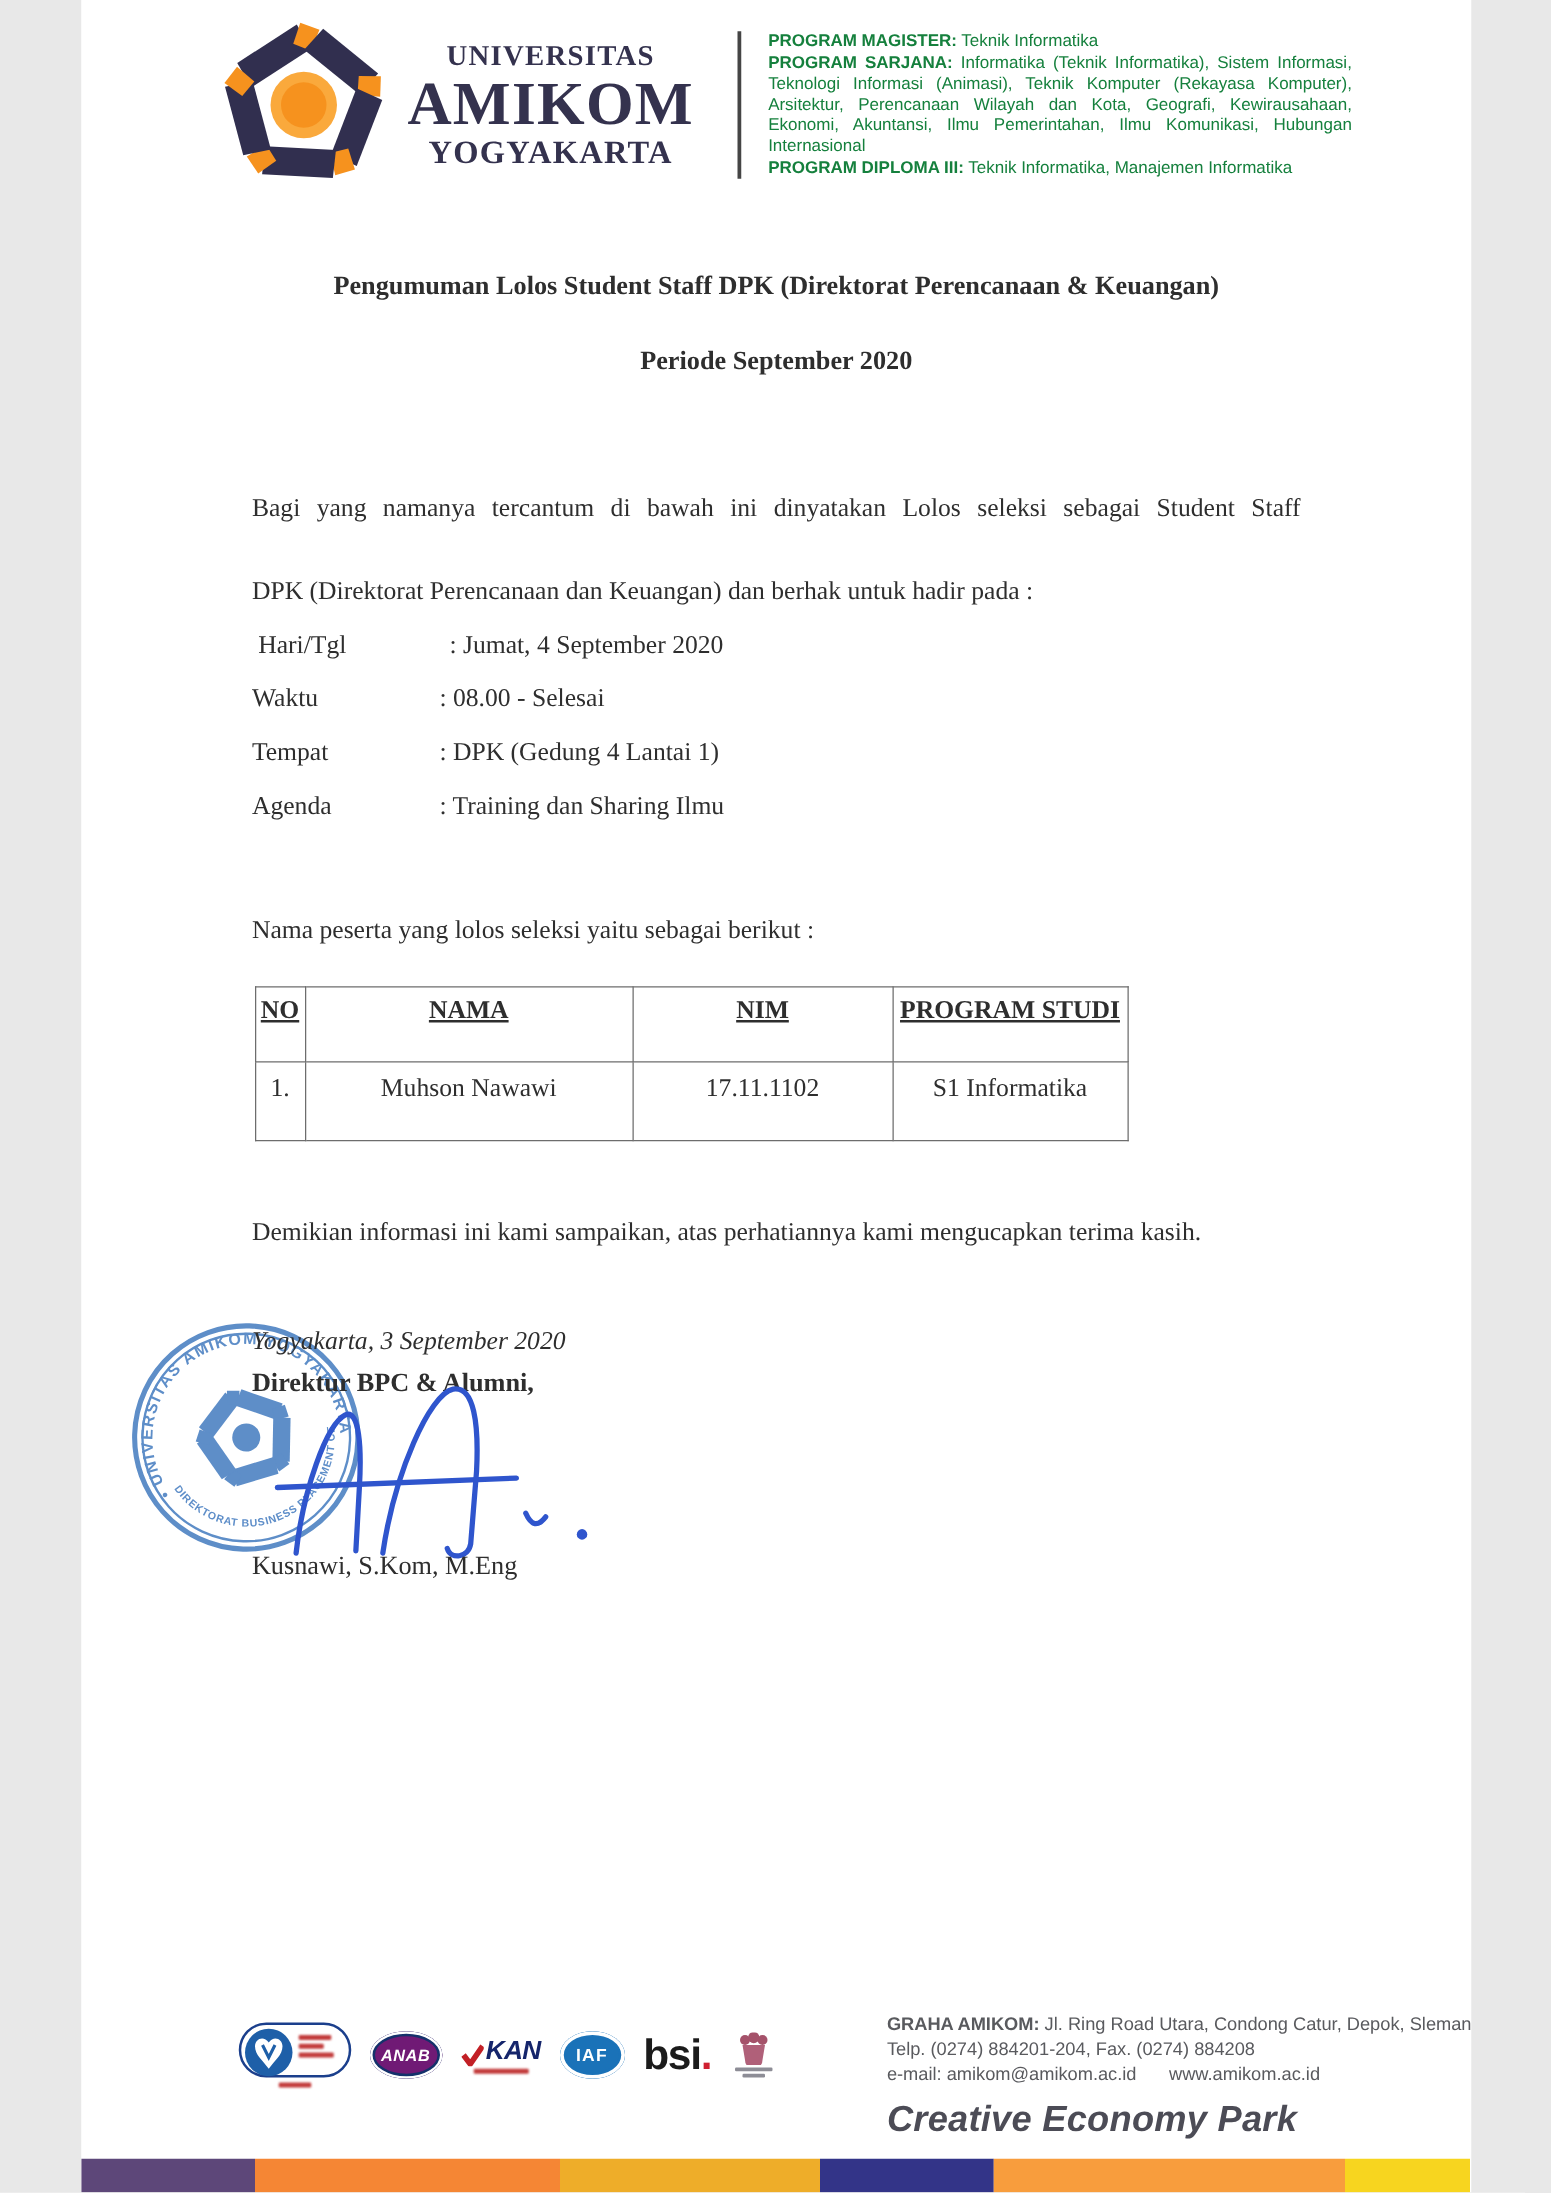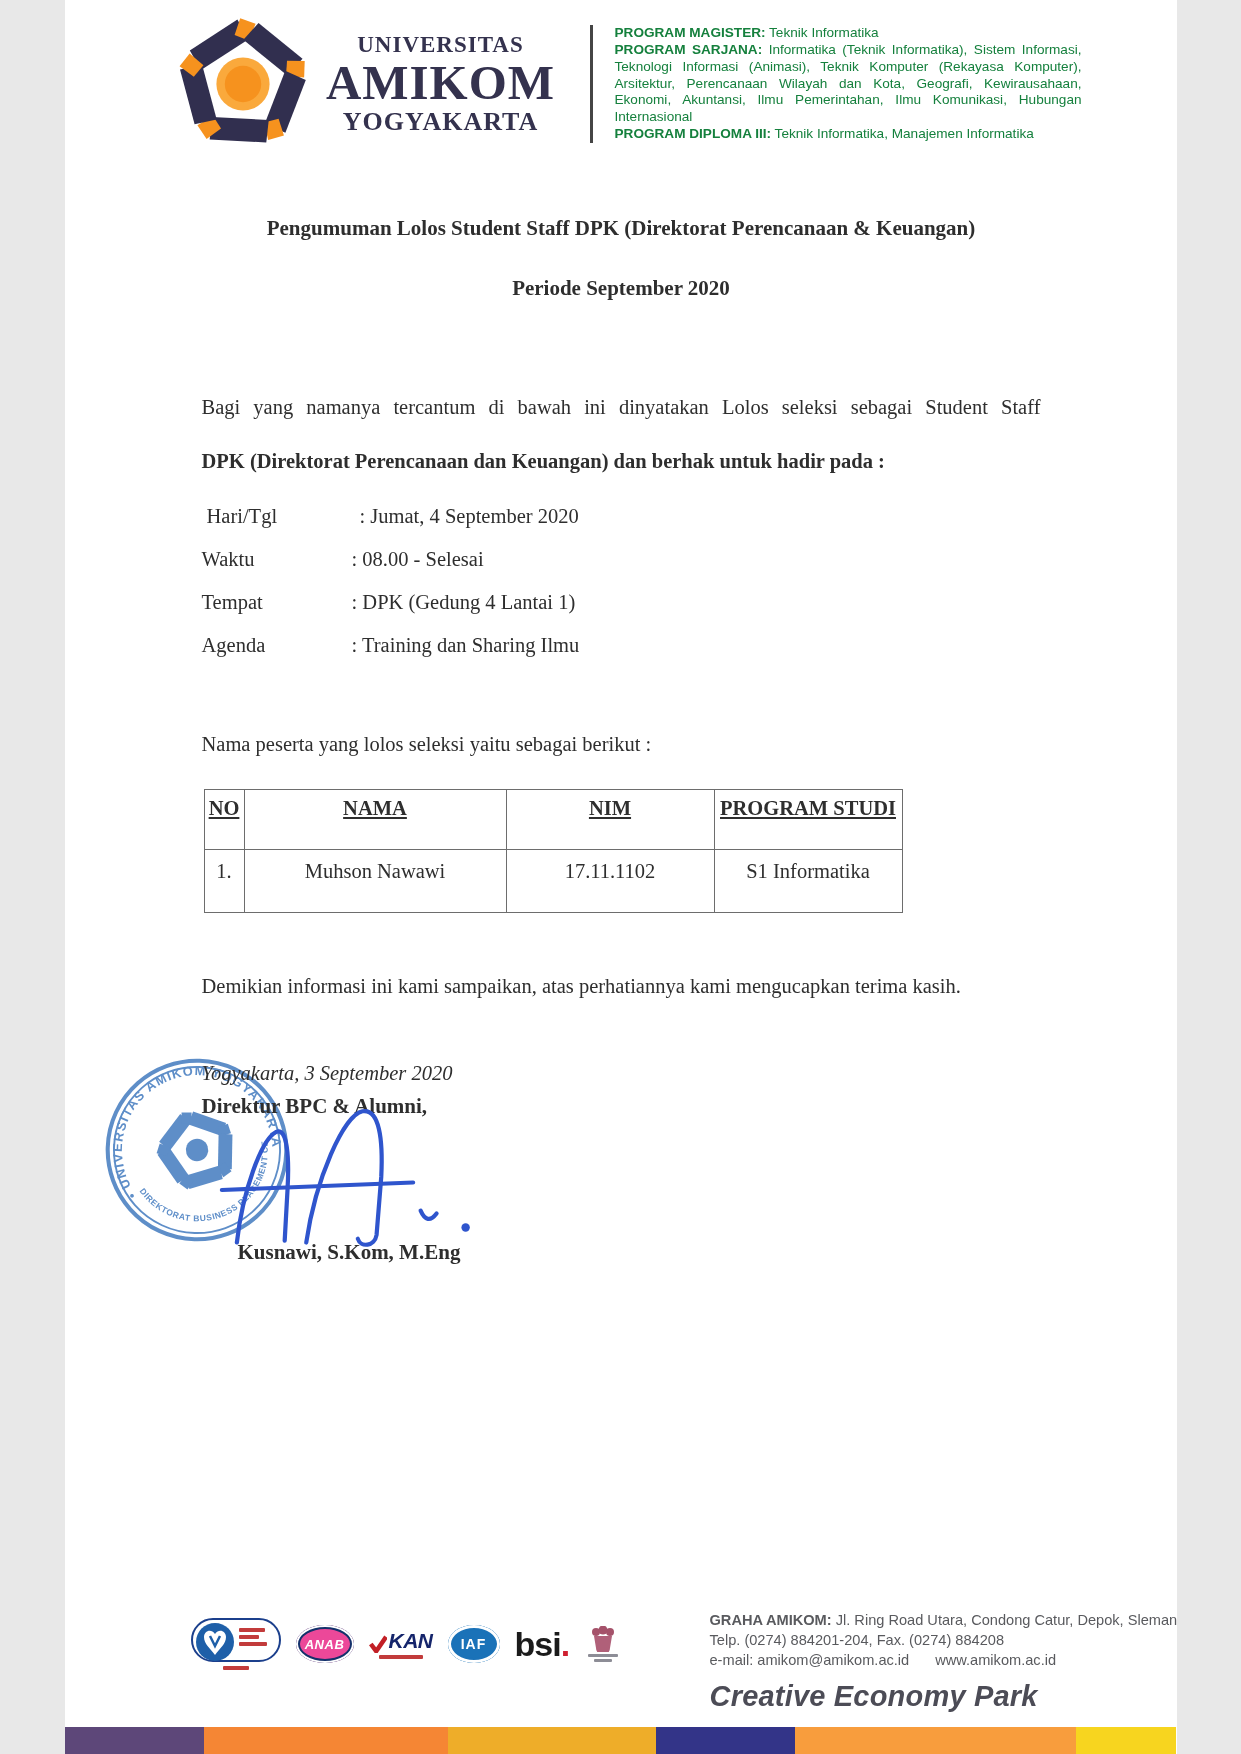--- a/index.html
+++ b/index.html
@@ -21,52 +21,52 @@
               text-align:justify; flex:1 1 auto; }
   .programs b { font-weight:bold; }
   
   .doc-title { position:absolute; top:216px; left:137px; right:136px; text-align:center;
                font-weight:bold; font-size:21px; }
   .doc-subtitle { position:absolute; top:276px; left:137px; right:136px; text-align:center;
                font-weight:bold; font-size:21px; }
   
   .intro { position:absolute; top:396px; left:137px; right:136px; font-size:20.5px; }
   .intro .just { text-align:justify; text-align-last:justify; }
-  .intro .l2 { margin-top:31px;font-weight:bold; }
+  .intro .l2 { margin-top:43px; }
   .details { position:absolute; top:505px; left:137px; font-size:20.5px; }
   .details .row { display:flex; height:43px; align-items:flex-start; }
   .details .lbl { width:150px; flex:0 0 auto; }
   .details .row:first-child .lbl { padding-left:5px; width:158px; }
   .table-intro { position:absolute; top:733px; left:137px; font-size:20.5px; }
   table.result { position:absolute; top:789px; left:139px; width:699px; border-collapse:collapse; }
   table.result th, table.result td {
     border:1.6px solid #6d6d6d; text-align:center; vertical-align:top;
     font-size:20.5px; padding-top:7px;
   }
   table.result th { font-weight:bold; height:60px;text-decoration:underline; }
   table.result td { font-weight:normal; height:63px; padding-top:10px; }
   .col-no { width:40px; } .col-nama { width:262px; } .col-nim { width:208px; }
   .closing { position:absolute; top:975px; left:137px; right:120px; font-size:20.5px; }
   
   .sig-date { position:absolute; top:1062px; left:137px; font-size:20.5px; font-style:italic; }
   .sig-position { position:absolute; top:1094px; left:137px; font-size:21px; font-weight:bold; }
-  .sig-name { position:absolute; top:1240px; left:137px; font-size:21px; font-weight:bold;margin-left:36px; }
+  .sig-name { position:absolute; top:1240px; left:137px; font-size:21px; font-weight:normal; }
   .stamp { position:absolute; top:1056px; left:38px; width:188px; height:188px; opacity:.9; }
   .signature-ink { position:absolute; top:1100px; left:150px; width:310px; height:150px; }
   
   .footer-logos { position:absolute; top:1614px; left:126px; height:60px; display:flex;
                   align-items:center; gap:15px; font-family:"Liberation Sans", sans-serif; }
   .iso-wrap { display:flex; flex-direction:column; align-items:center; }
   .iso-pill { width:90px; height:44px; border:2.5px solid #1b3f8c; border-radius:22px;
               position:relative; background:#fff; }
   .iso-pill svg { position:absolute; left:2px; top:2px; }
   .iso-lines { position:absolute; left:46px; top:8px; display:flex; flex-direction:column; gap:3px; }
   .strip { background:#c23b3b; filter:blur(0.7px); border-radius:1px; }
   .gstrip { background:#8d8d96; filter:blur(0.6px); border-radius:1px; }
-  .anab { width:58px; height:38px; border-radius:50%; background:#ec4899;
+  .anab { width:58px; height:38px; border-radius:50%; background:#701a75;
           box-shadow: inset 0 0 0 2px #fff, inset 0 0 0 4px #14316b;
           color:#fff; font-weight:bold; font-style:italic; font-size:13px;
           display:flex; align-items:center; justify-content:center; letter-spacing:.5px; }
   .kan { display:flex; flex-direction:column; align-items:center; }
   .kan .kan-top { display:flex; align-items:flex-end; gap:2px; }
   .kan .kan-word { font-size:21px; font-weight:900; font-style:italic; color:#15256b; letter-spacing:-.5px; }
   .iaf { width:52px; height:38px; border-radius:50%; background:#1a72b8;
          box-shadow: inset 0 0 0 3px #fff, inset 0 0 0 5px #1a72b8;
          color:#fff; font-weight:bold; font-size:14px;
          display:flex; align-items:center; justify-content:center; letter-spacing:1px; }

